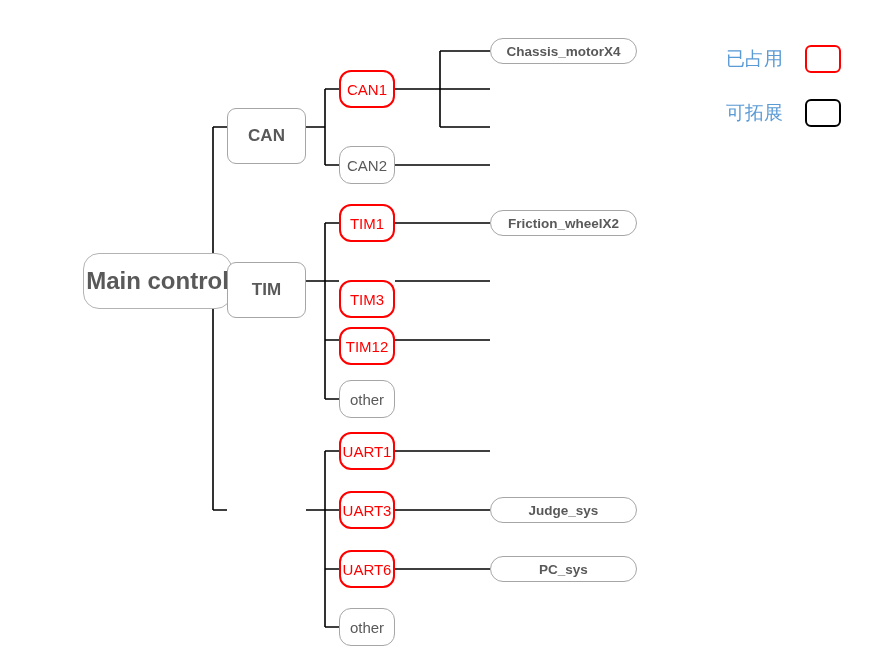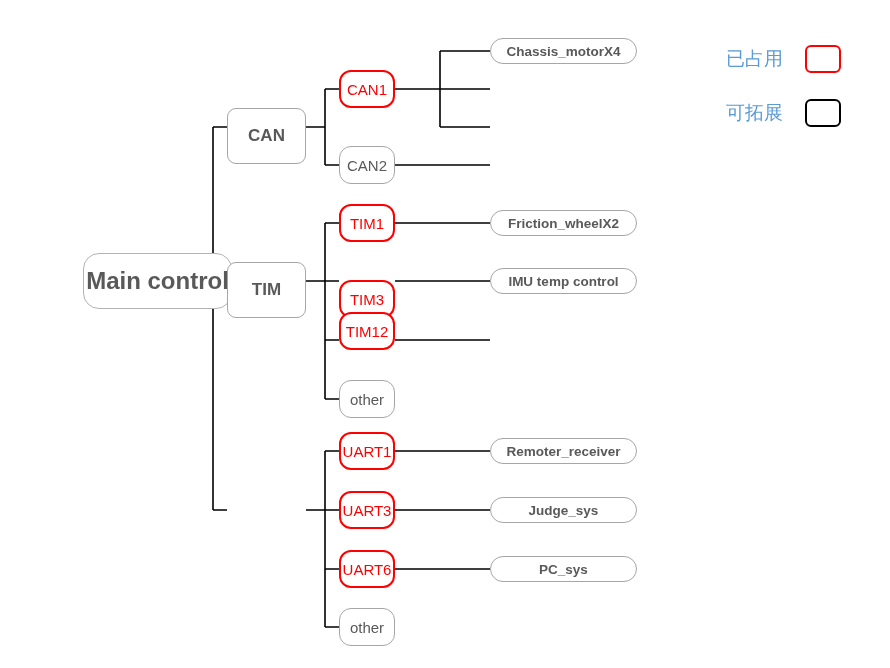--- a/index.html
+++ b/index.html
@@ -102,32 +102,30 @@
   <div class="node root">Main control</div>
 
   <div class="node bus" style="top:108px">CAN</div>
   <div class="node bus" style="top:262px">TIM</div>
 
   <div class="node port occupied" style="top:70px">CAN1</div>
   <div class="node port expandable" style="top:146px">CAN2</div>
 
   <div class="node port occupied" style="top:204px">TIM1</div>
   <div class="node port occupied" style="top:280px">TIM3</div>
-  <div class="node port occupied" style="top:312px">TIM12</div>
+  <div class="node port occupied" style="top:327px">TIM12</div>
   <div class="node port expandable" style="top:380px">other</div>
 
   <div class="node port occupied" style="top:432px">UART1</div>
   <div class="node port occupied" style="top:491px">UART3</div>
   <div class="node port occupied" style="top:550px">UART6</div>
   <div class="node port expandable" style="top:608px">other</div>
 
   <div class="node leaf" style="top:38px">Chassis_motorX4</div>
   <div class="node leaf" style="top:210px">Friction_wheelX2</div>
-  <div class="node leaf" style="top:268px">IMU temp control</div>
-  <div class="node leaf" style="top:438px">Remoter_receiver</div>
   <div class="node leaf" style="top:497px">Judge_sys</div>
   <div class="node leaf" style="top:556px">PC_sys</div>
 
   <div class="legend-row" style="top:45px">
     <span class="legend-label">已占用</span>
     <span class="swatch occupied"></span>
   </div>
   <div class="legend-row" style="top:99px">
     <span class="legend-label">可拓展</span>
     <span class="swatch expandable"></span>

